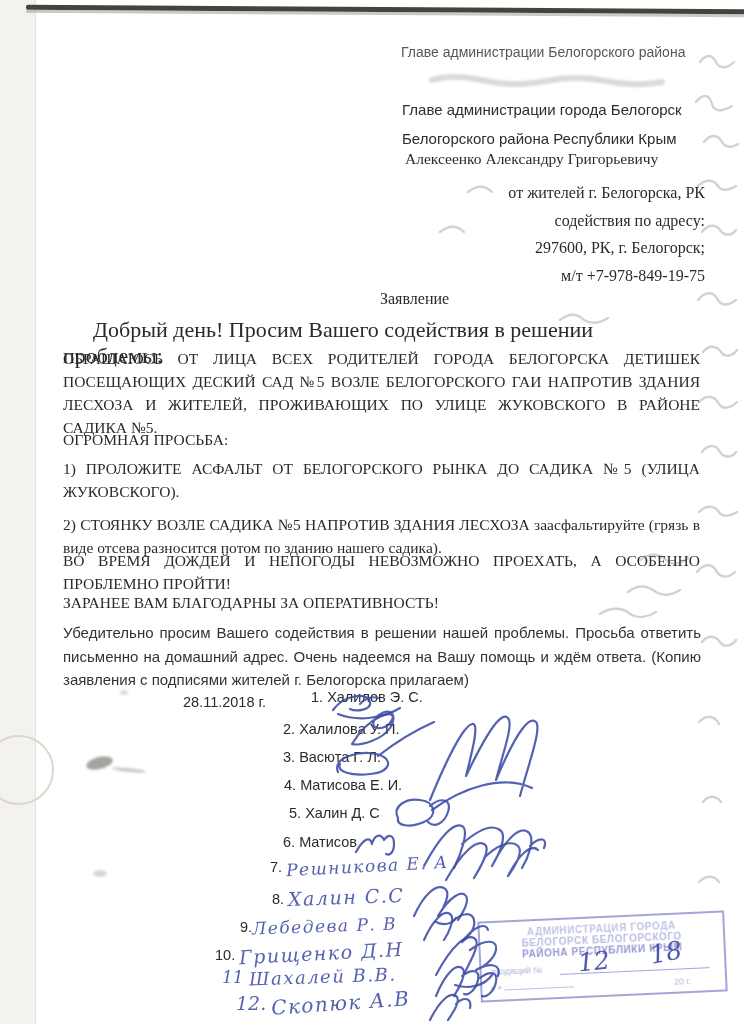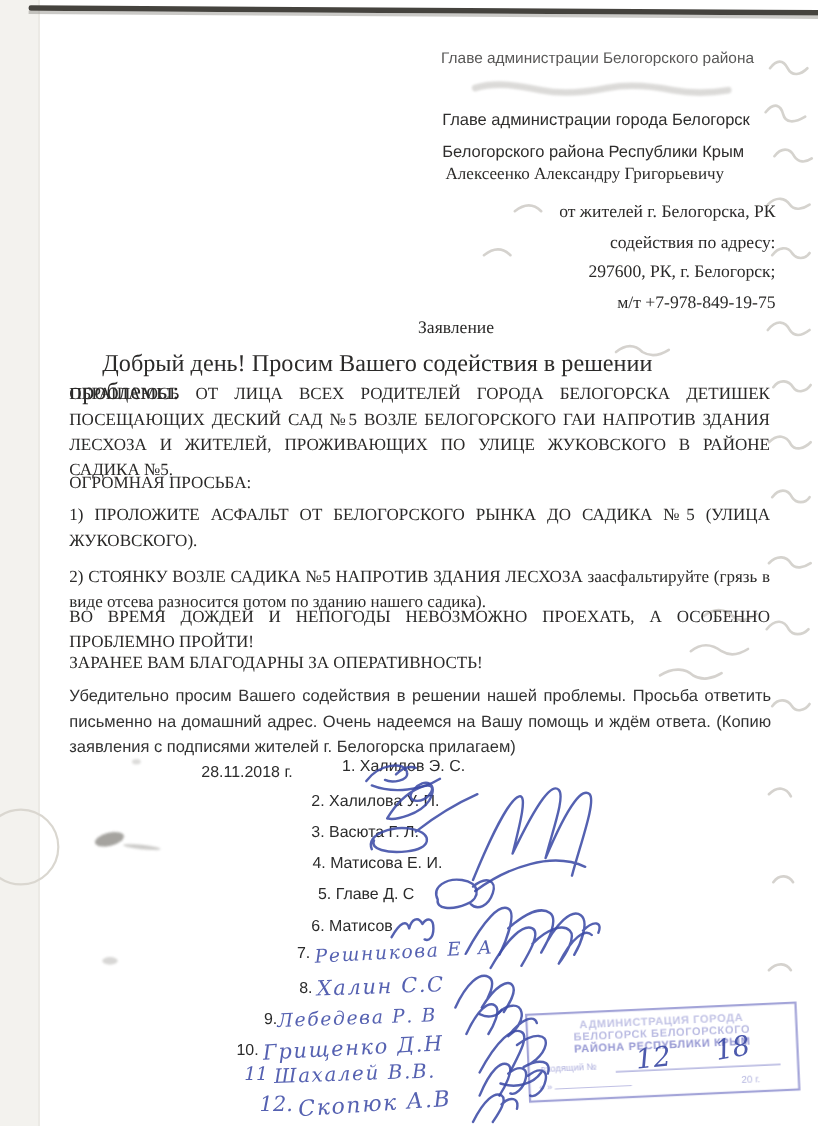--- a/index.html
+++ b/index.html
@@ -118,21 +118,21 @@
   <div class="abs p-zar serif">ЗАРАНЕЕ ВАМ БЛАГОДАРНЫ ЗА ОПЕРАТИВНОСТЬ!</div>
   <div class="abs para p-voda serif">ВО ВРЕМЯ ДОЖДЕЙ И НЕПОГОДЫ НЕВОЗМОЖНО ПРОЕХАТЬ, А ОСОБЕННО ПРОБЛЕМНО ПРОЙТИ!</div>
   <div class="abs p-close">Убедительно просим Вашего содействия в решении нашей проблемы. Просьба ответить письменно на домашний адрес. Очень надеемся на Вашу помощь  и ждём ответа. (Копию заявления с подписями жителей г. Белогорска прилагаем)</div>
 
   <div class="abs date trow">28.11.2018 г.</div>
 
   <div class="abs trow" style="left:283px;top:689px;margin-left:28px;"><span>1.</span> <span>Халилов Э. С.</span></div>
   <div class="abs trow" style="left:283px;top:721px;"><span>2.</span> <span>Халилова У. П.</span></div>
   <div class="abs trow" style="left:283px;top:749px;"><span>3.</span> <span>Васюта Г. Л.</span></div>
   <div class="abs trow" style="left:284px;top:777px;"><span>4.</span> <span>Матисова Е. И.</span></div>
-  <div class="abs trow" style="left:289px;top:805px;"><span>5.</span> <span>Главе Д. С</span></div>
+  <div class="abs trow" style="left:289px;top:805px;"><span>5.</span> <span>Халин Д. С</span></div>
   <div class="abs trow" style="left:283px;top:834px;"><span>6.</span> <span>Матисов</span></div>
 
   <div class="abs trow" style="left:270px;top:856px;"><span>7.</span> <span class="hand hname" style="transform:rotate(-3deg);">Решникова Е. А</span></div>
   <div class="abs trow" style="left:272px;top:886px;"><span>8.</span> <span class="hand hname" style="font-size:19px;transform:rotate(-2deg);">Халин С.С</span></div>
   <div class="abs trow" style="left:240px;top:916px;"><span>9.</span><span class="hand hname" style="transform:rotate(-2deg);">Лебедева Р. В</span></div>
   <div class="abs trow" style="left:215px;top:942px;"><span>10.</span> <span class="hand hname" style="font-size:19px;transform:rotate(-3deg);">Грищенко Д.Н</span></div>
   <div class="abs hand" style="left:222px;top:966px;"><span style="font-size:17px;">11</span> <span class="hname" style="font-size:18px;transform:rotate(-2deg);">Шахалей В.В.</span></div>
   <div class="abs hand" style="left:236px;top:991px;"><span style="font-size:19px;">12.</span> <span class="hname" style="font-size:20px;transform:rotate(-4deg);">Скопюк А.В</span></div>
 
   <div class="abs stamp sans">

